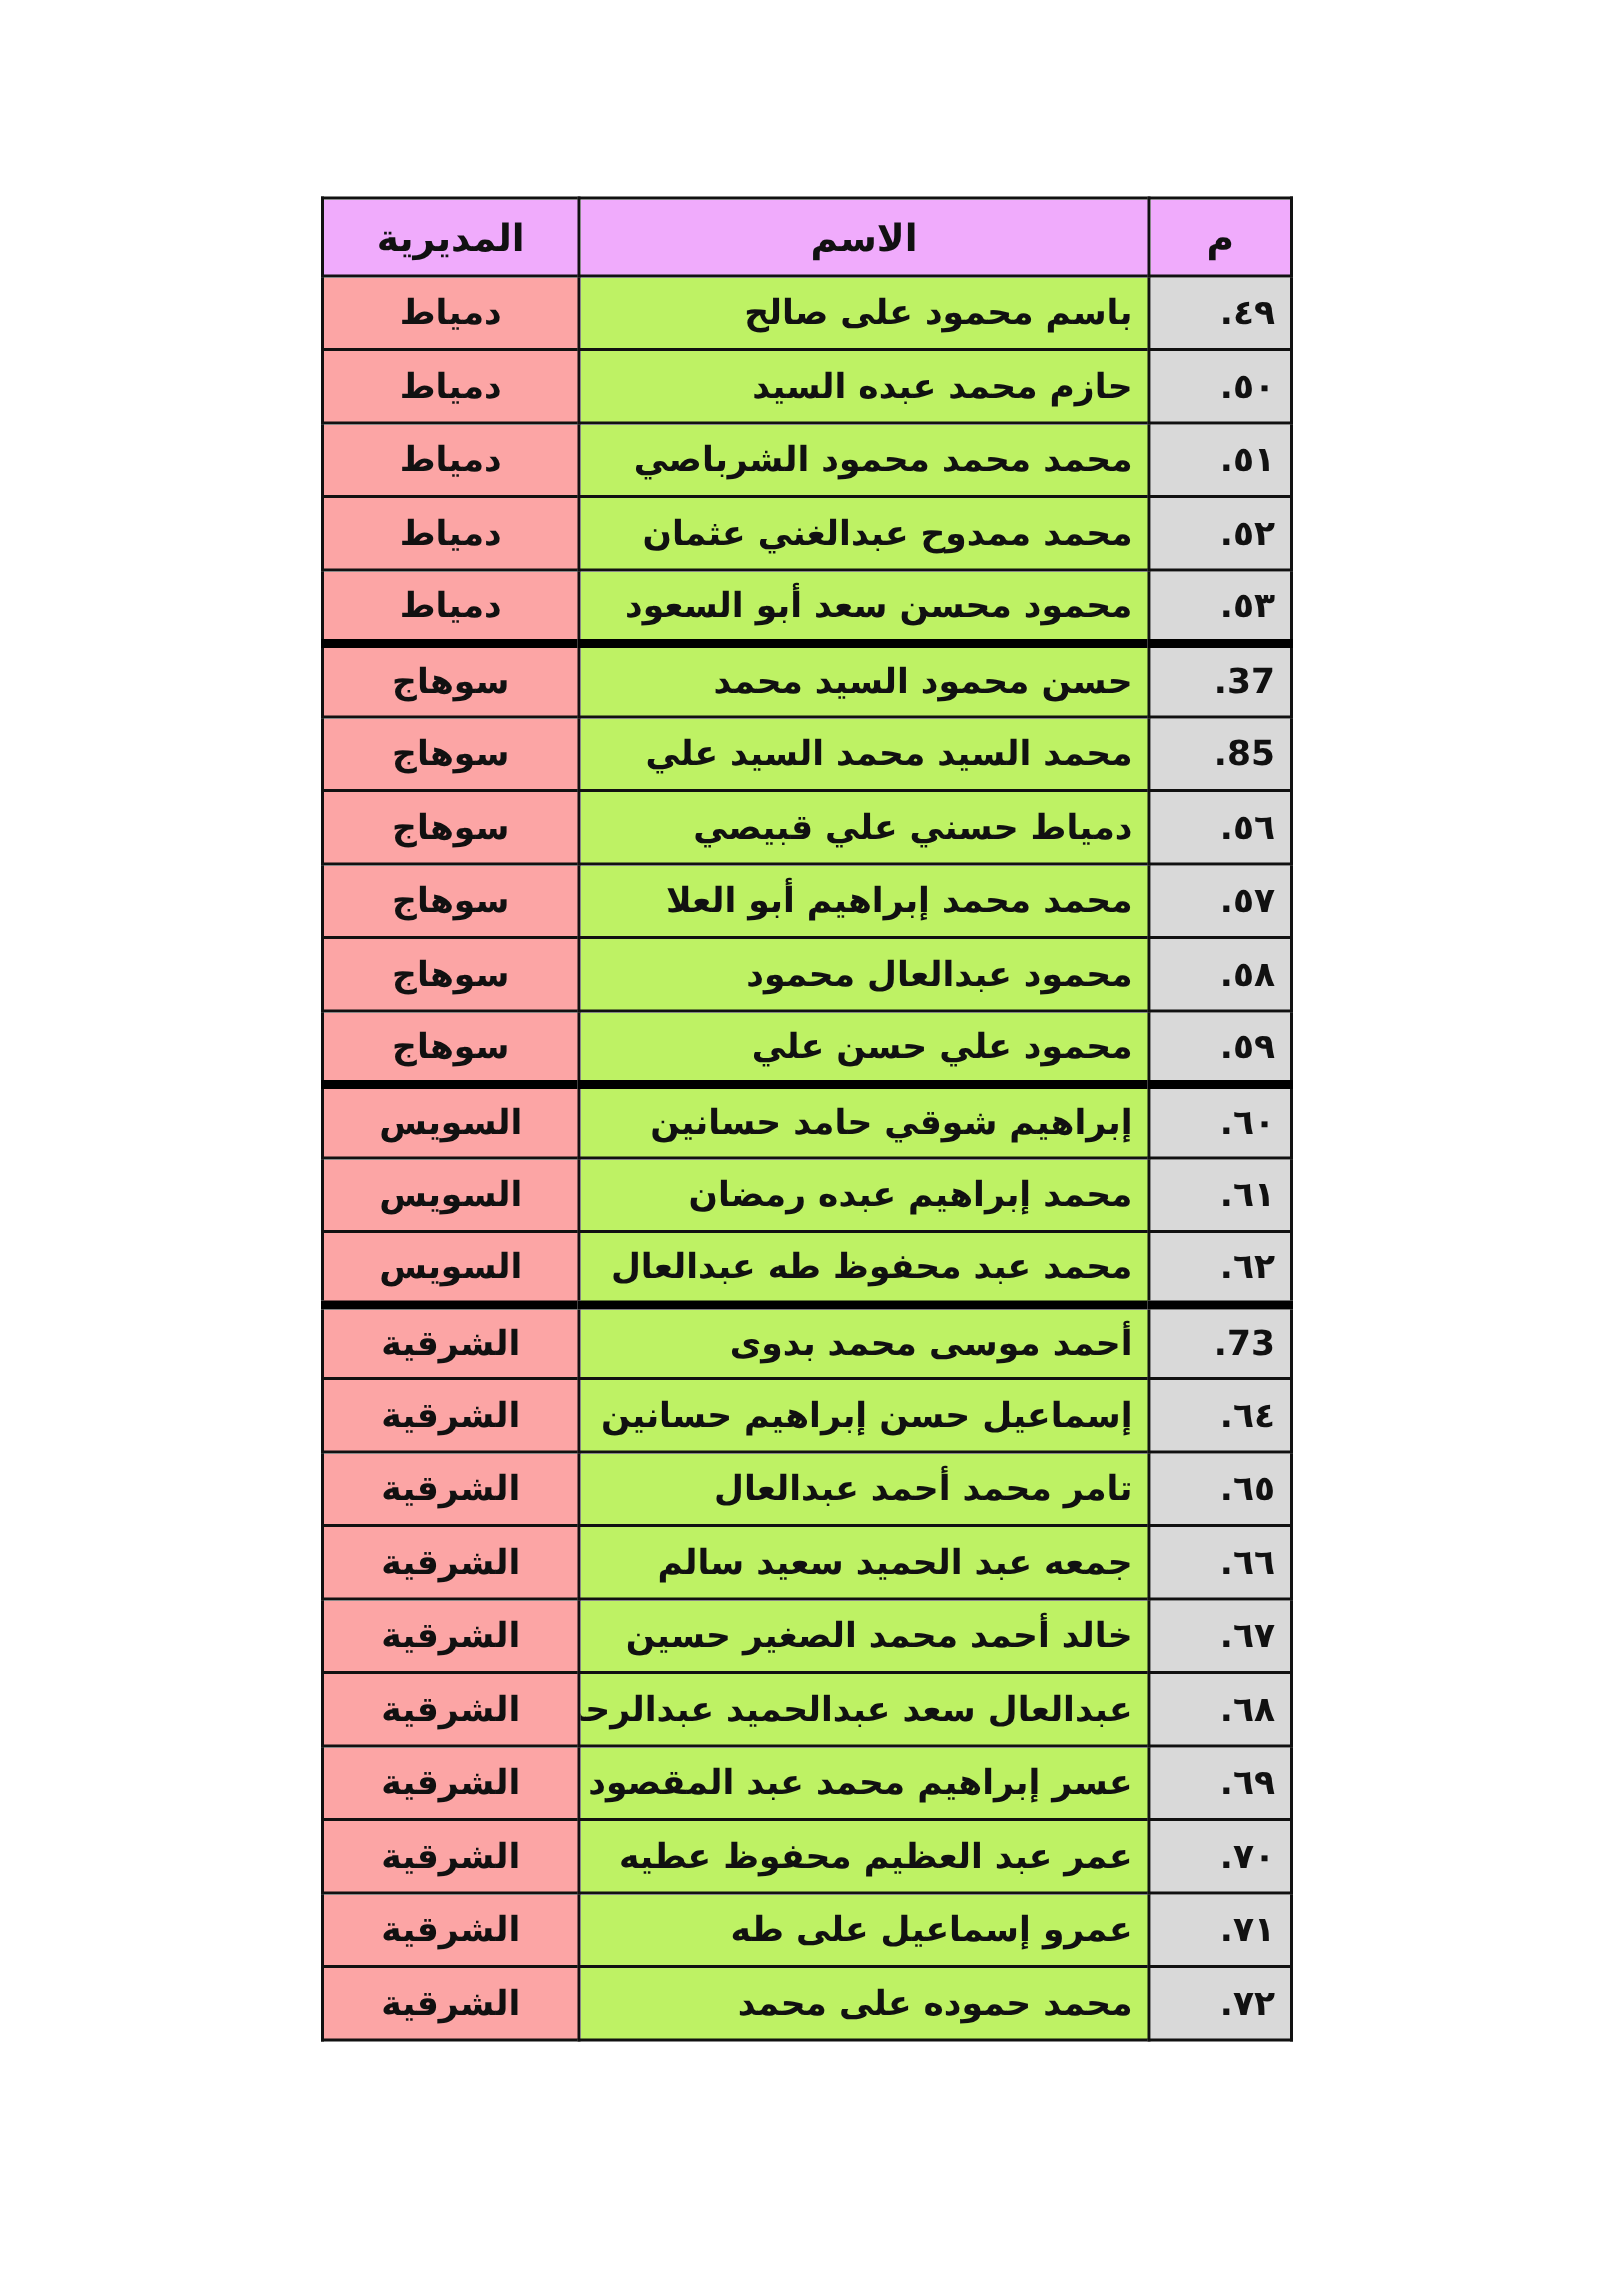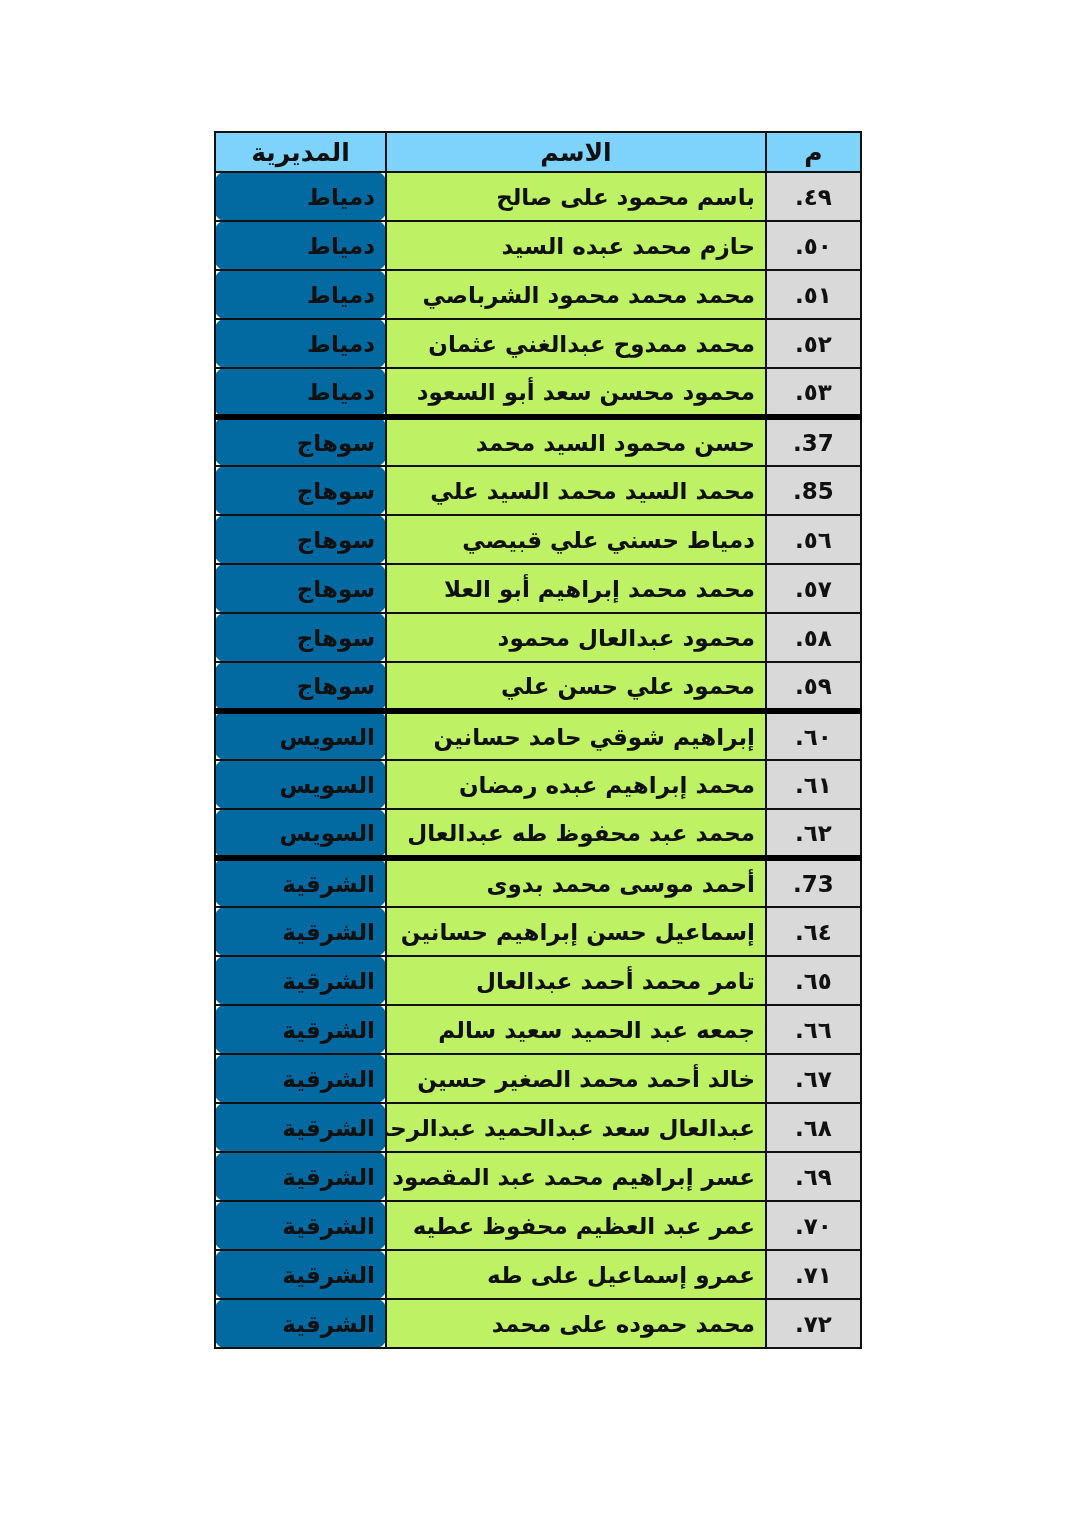--- a/index.html
+++ b/index.html
@@ -30,44 +30,44 @@
 
   table.roster th, table.roster td {
     border: 2px solid #111111;
     font-weight: bold;
     color: #111111;
     vertical-align: middle;
     overflow: hidden;
     white-space: nowrap;
   }
   table.roster th {
-    background: #7dd3fc;
-    height: 40px;
+    background: #f0abfc;
+    height: 52px;
     font-size: 25px;
     text-align: center;
     padding: 2px 6px;
   }
   table.roster td {
     height: 49px;
     font-size: 23px;
     padding: 2px 10px;
   }
   td.cell-no {
     background: #d9d9d9;
-    text-align: center;
+    text-align: right;
     padding: 2px 4px;
   }
   td.cell-name {
     background: #bef264;
     text-align: right;
     padding-right: 14px;
   }
   td.cell-dir {
-    background: #0369a1;
-    border-radius: 10px;
+    background: #fca5a5;
+    text-align: center;
   }
   tr.group-end td {
     border-bottom: 6px solid #000000;
   }
 </style>
 </head>
 <body>
 
 <div class="page">
   <table class="roster">

